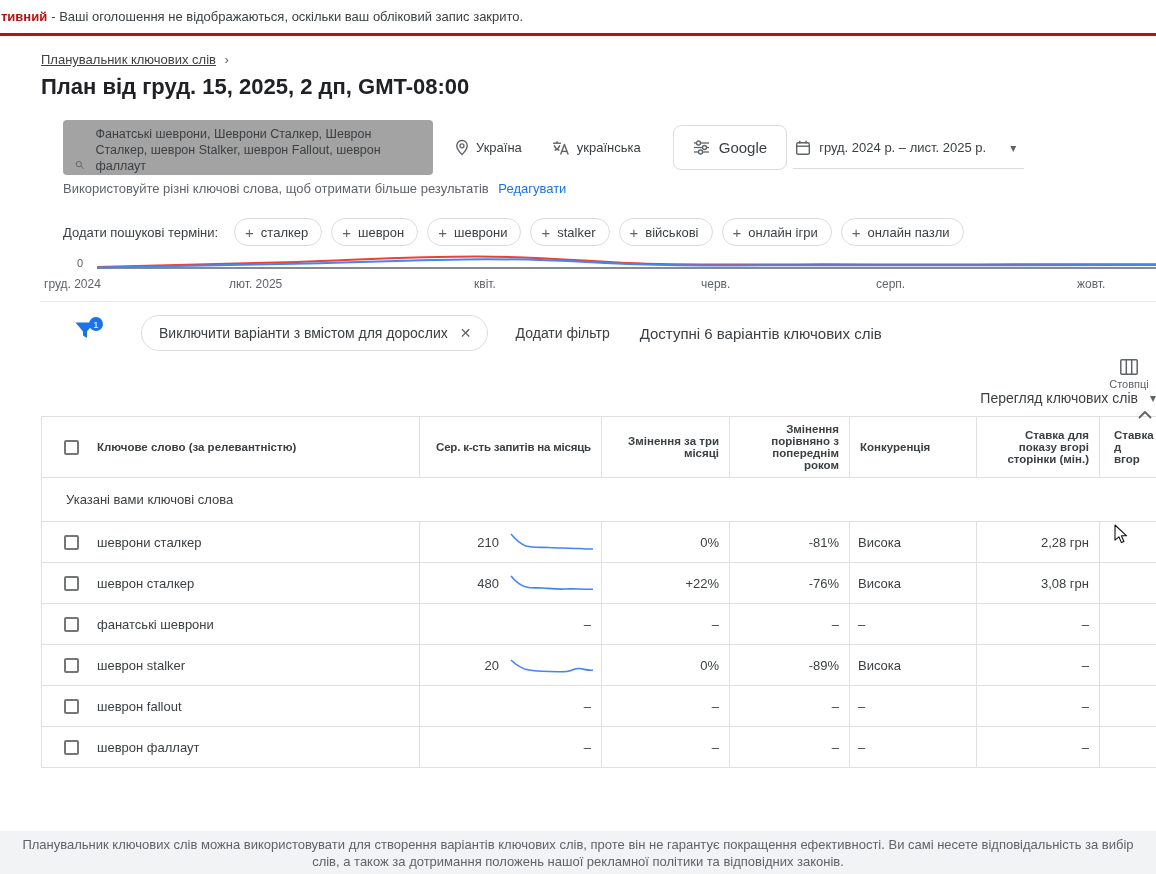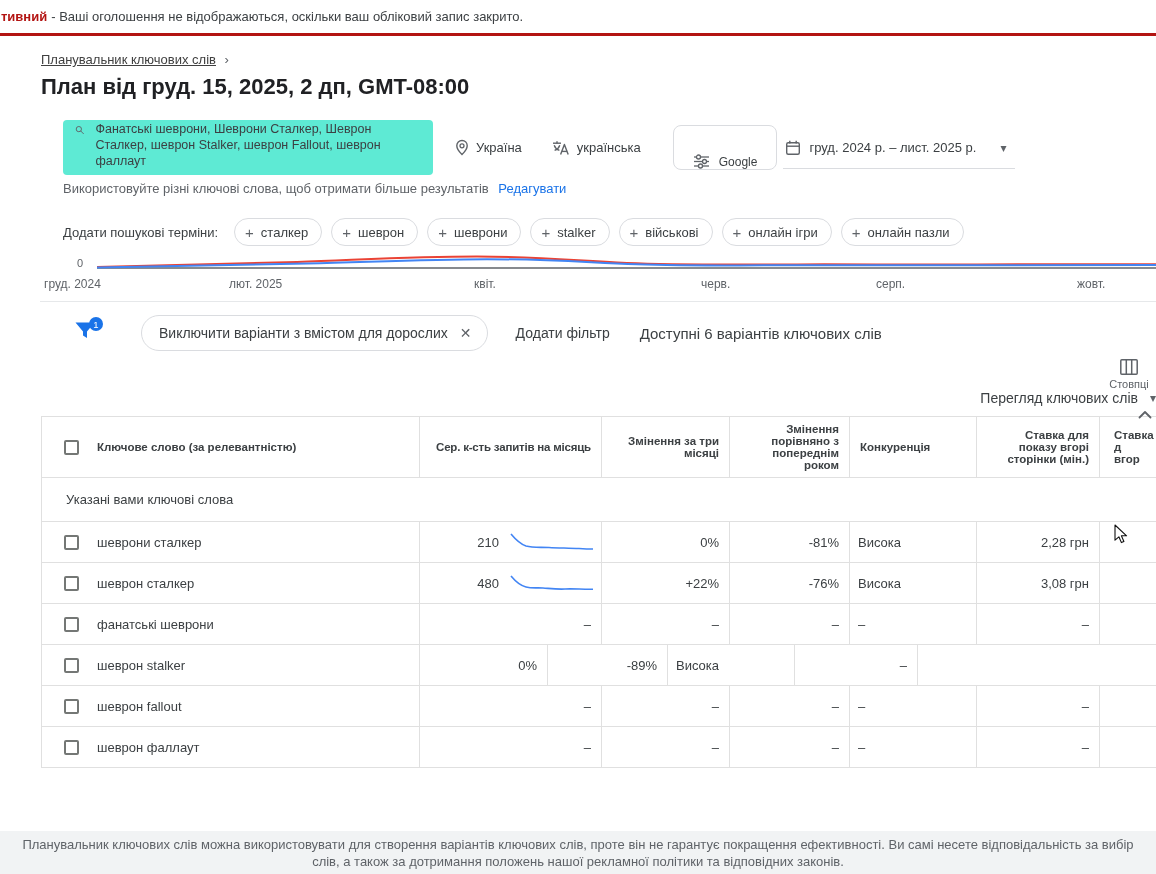--- a/index.html
+++ b/index.html
@@ -19,28 +19,28 @@
   .content { padding-left:41px; position:relative; }
 
   .breadcrumb-row { margin-top:16px; font-size:13px; color:#5f6368; }
   .breadcrumb-link { color:#404040; text-decoration:underline; cursor:pointer; }
   .bc-sep { margin-left:5px; }
 
   .page-title { margin-top:7px; font-size:22px; font-weight:700; color:#202124; }
 
   
   .settings-row { margin-top:20px; display:flex; align-items:center; }
-  .kw-box { margin-left:22px; width:370px; min-height:55px; background:#5eead4; border-radius:4px;
-            display:flex; align-items:flex-start; gap:11px; padding:1px 12px; cursor:pointer; }
+  .kw-box { margin-left:22px; width:370px; min-height:55px; background:#a3a3a3; border-radius:4px;
+            display:flex; align-items:flex-end; gap:11px; padding:1px 12px; cursor:pointer; }
   .kw-text { font-size:12.5px; line-height:16px; color:#3c4043; }
   .setting { display:flex; align-items:center; gap:7px; font-size:13px; color:#3c4043; cursor:pointer; }
   .set-loc { margin-left:22px; }
   .set-lang { margin-left:30px; }
   .google-box { margin-left:32px; height:45px; border:1px solid #dadce0; border-radius:8px;
-                display:flex; align-items:flex-end; gap:9px; padding:0 19px; font-size:12px; cursor:pointer; }
+                display:flex; align-items:center; gap:9px; padding:0 19px; font-size:15px; cursor:pointer; }
   .date-picker { margin-left:6px; display:flex; align-items:center; gap:8px; font-size:13px;
                  padding:13px 8px 12px 2px; border-bottom:1px solid #dadce0; cursor:pointer; }
   .caret { color:#5f6368; font-size:12px; margin-left:16px; }
 
   .hint-row { margin-top:6px; margin-left:22px; font-size:13px; color:#5f6368; }
   .edit-link { color:#1a73e8; margin-left:6px; cursor:pointer; }
 
   
   .terms-row { margin-top:22px; margin-left:22px; display:flex; align-items:center; }
   .terms-label { font-size:13px; color:#3c4043; }
@@ -335,20 +335,26 @@
       <div class="td c5">–</div>
       <div class="td c6 num">–</div>
       <div class="td c7"></div>
     </div>
 
     <div class="tr">
       <div class="td c1">
           <span class="cb"></span>
           <span>шеврон stalker</span>
         </div>
+      <div class="td c2 num has-spark">
+        <span>20</span>
+        <svg class="spark" width="86" height="24" viewBox="0 0 86 24">
+          <path fill="none" stroke-width="1.6" d="M2,7 C8,13 13,16 20,17 C30,18.4 40,18.6 50,18.8 C56,18.9 58,19 62,17.5 C65,16.4 67,15.2 70,15.5 C75,16 80,18 84,17" stroke="#4285f4"></path>
+        </svg>
+      </div>
       <div class="td c3 num">0%</div>
       <div class="td c4 num">-89%</div>
       <div class="td c5">Висока</div>
       <div class="td c6 num">–</div>
       <div class="td c7"></div>
     </div>
 
     <div class="tr">
       <div class="td c1">
           <span class="cb"></span>

